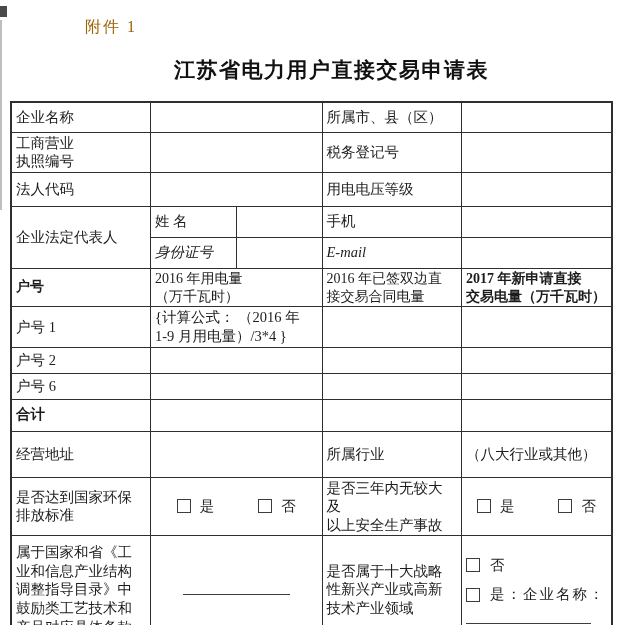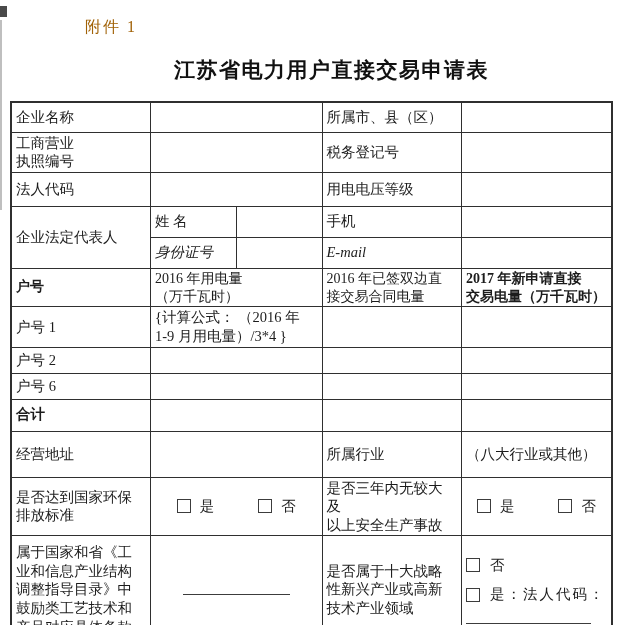--- a/index.html
+++ b/index.html
@@ -281,21 +281,21 @@
 性新兴产业或高新
 技术产业领域</td>
       <td class="strategic-opts">
         <div class="opt-col">
           <span class="opt-line">
             <span class="cb"></span>
             <span>否</span>
           </span>
           <span class="opt-line">
             <span class="cb"></span>
-            <span>是：法人代码：</span>
+            <span>是：企业名称：</span>
           </span>
           <div class="blank-line cat"></div>
         </div>
       </td>
     </tr>
   </tbody>
     </table>
 </div>
 
 </body></html>

